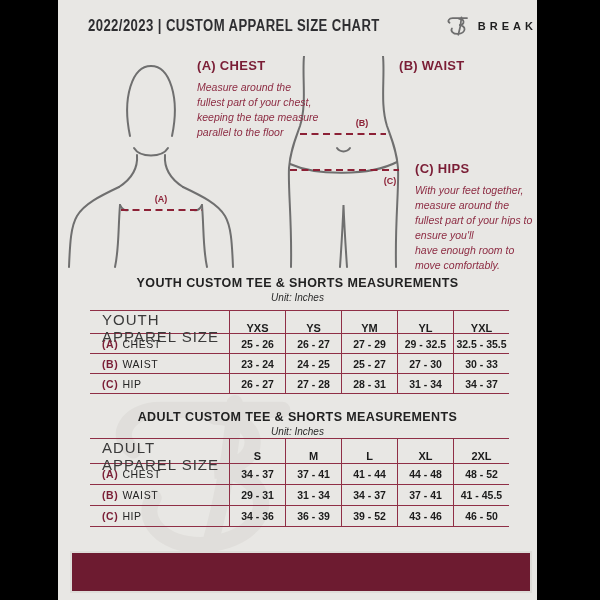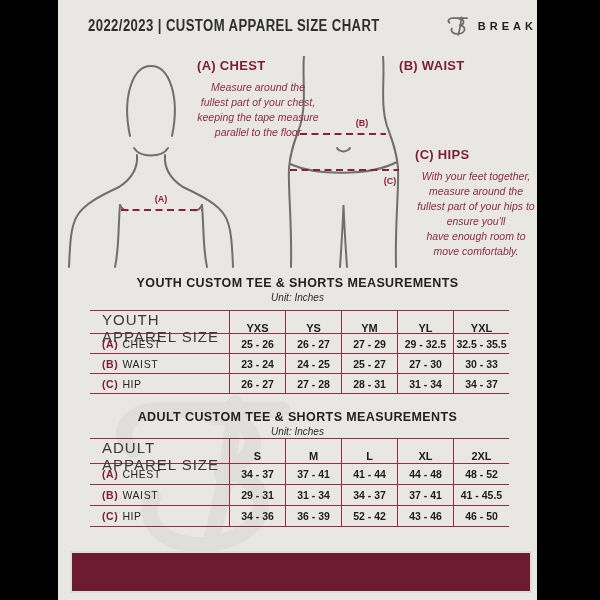--- a/index.html
+++ b/index.html
@@ -12,25 +12,25 @@
           align-items:center;justify-content:space-between;padding:0 26px 0 30px;box-sizing:border-box;z-index:2;}
   .doc-title{font-weight:bold;font-size:16px;color:#2e2e31;letter-spacing:.5px;
              transform:scaleX(.82);transform-origin:left center;white-space:nowrap;}
   .brand{display:flex;align-items:center;gap:7px;}
   .brand-word{font-weight:bold;font-size:11px;color:#1f1f1f;letter-spacing:4px;}
   .monogram{display:block;}
 
   
   .instr{position:absolute;z-index:2;}
   .instr h3{margin:0 0 7px 0;font-size:13px;font-weight:bold;color:#7a1d35;letter-spacing:.3px;}
-  .instr p{margin:0;font-size:10.5px;font-style:italic;color:#8d2c43;line-height:1.42;text-align:center;}
+  .instr p{margin:0;font-size:10.5px;font-style:italic;color:#8d2c43;line-height:1.42;}
   .instr.pre p{white-space:pre-line;}
   .instr-chest{left:139px;top:58px;width:122px;}
   .instr-waist{left:341px;top:58px;width:118px;}
-  .instr-hips{left:357px;top:147px;width:122px;}
+  .instr-hips{left:357px;top:161px;width:122px;}
 
   
   .fig{position:absolute;z-index:1;}
   .fig-torso{left:6px;top:56px;}
   .fig-lower{left:224px;top:56px;}
   .body-line{fill:none;stroke:#6f6f6f;stroke-width:2;stroke-linecap:round;}
   .dash-line{fill:none;stroke:#8c2136;stroke-width:2;stroke-dasharray:7 4.5;}
   .fig-label{font-weight:bold;font-size:9px;fill:#8c2136;}
 
   
@@ -216,21 +216,21 @@
         <div class="cell val vsep">37 - 41</div>
         <div class="cell val vsep">41 - 45.5</div>
       </div>
       <div class="t-row">
         <div class="cell lab">
           <span class="row-prefix">(C)</span>
           <span class="row-name">HIP</span>
         </div>
         <div class="cell val vsep">34 - 36</div>
         <div class="cell val vsep">36 - 39</div>
-        <div class="cell val vsep">52 - 42</div>
+        <div class="cell val vsep">39 - 52</div>
         <div class="cell val vsep">43 - 46</div>
         <div class="cell val vsep">46 - 50</div>
       </div>
     </div>
 
     <div class="footer-bar"></div>
   </div>
 
   <div class="edge l"></div>
   <div class="edge r"></div>

